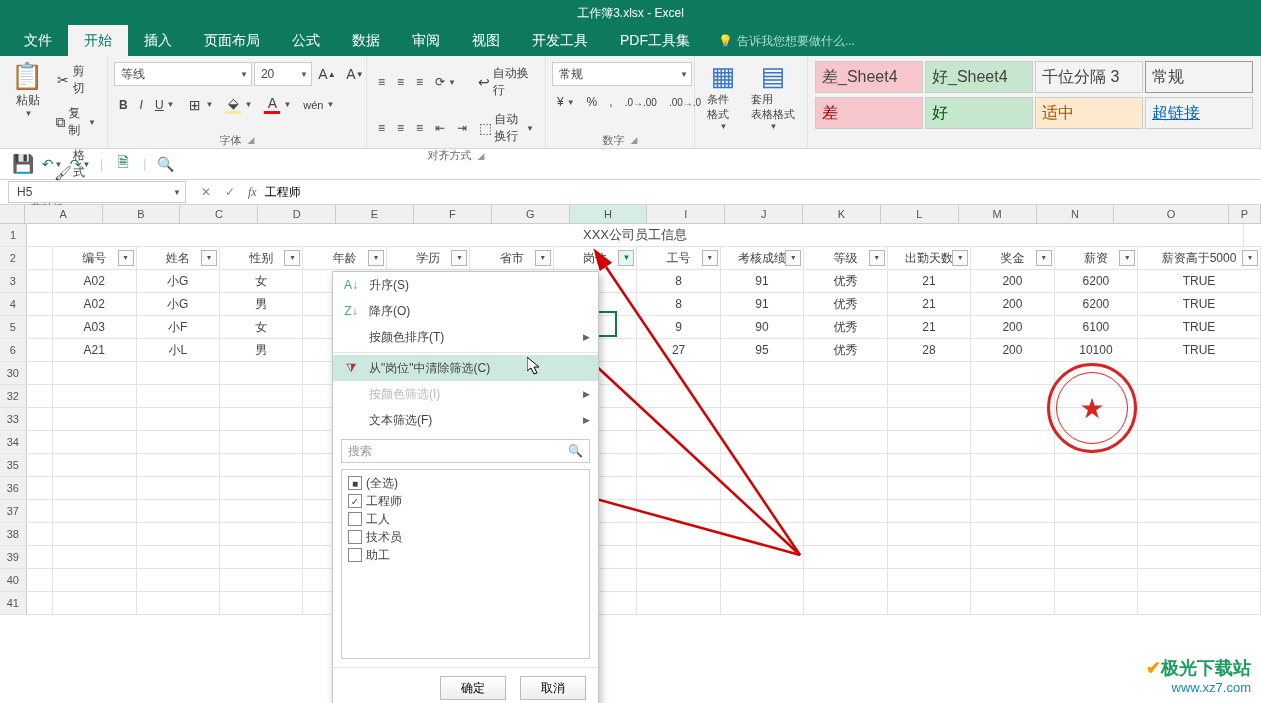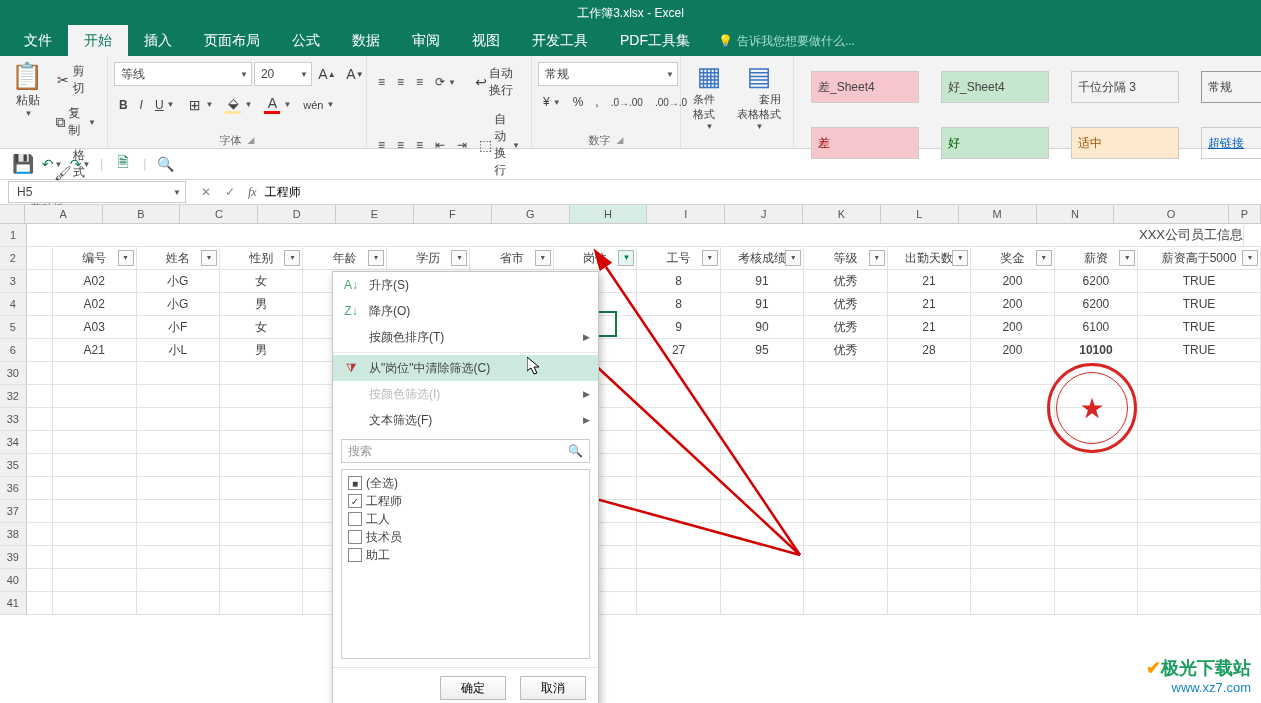--- a/index.html
+++ b/index.html
@@ -17,21 +17,21 @@
 .btn{display:flex;align-items:center;gap:2px;padding:2px 4px;border:1px solid transparent;cursor:pointer}
 .ico{width:16px;height:16px;display:inline-flex;align-items:center;justify-content:center;font-size:14px}
 .drop{font-size:8px;color:#555;margin-left:1px}
 .vcol{display:flex;flex-direction:column;gap:2px}
 .paste-big{display:flex;flex-direction:column;align-items:center;padding:2px 6px;cursor:pointer}
 .paste-big .ico{width:32px;height:32px;font-size:26px;color:#c4995b}
 .font-combo{height:22px;border:1px solid #ccc;background:#fff;display:flex;align-items:center;padding:0 14px 0 6px;font-size:12px;position:relative;min-width:30px}
 .font-combo .drop{position:absolute;right:3px}
 .font-row{display:flex;gap:2px;align-items:center}
 .styles-gallery{display:flex}
-.style-cell{width:100px;height:30px;border:1px solid #ccc;font-size:12px;display:flex;align-items:center;padding-left:6px;margin:11px}
+.style-cell{width:100px;height:30px;border:1px solid #ccc;font-size:16px;display:flex;align-items:center;padding-left:6px;margin:1px}
 .qat{height:30px;background:#fff;border-bottom:1px solid #d4d4d4;display:flex;align-items:center;gap:12px;padding-left:16px;color:#555}
 .qat .ico{color:#0d7a5f;cursor:pointer}
 .fbar{height:24px;border-bottom:1px solid #d4d4d4;display:flex;align-items:center}
 .namebox{width:148px;height:20px;border:1px solid #ccc;margin:0 8px;padding:0 20px 0 8px;position:relative;display:flex;align-items:center;background:#fff}
 .namebox .drop{position:absolute;right:4px}
 .fbar .fxbtn{width:24px;text-align:center;color:#888}
 .fbar .fx{font-style:italic;font-family:serif;color:#666;padding:0 6px}
 .fbar input{border:none;outline:none;font-size:12px;flex:1;height:20px}
 .grid-area{position:relative;height:500px;overflow:hidden}
 .colheads{display:flex;height:18px;border-bottom:1px solid #ccc;background:#f0f0f0;font-size:11px;color:#555}
@@ -234,21 +234,21 @@
 
   <div class="ribbon-group" style="width:110px">
     <div class="body">
       <div class="paste-big">
           <span class="ico" style="color:#3a76c4">▦</span>
           <span style="font-size:11px">条件格式</span>
           <span class="drop">▼</span>
         </div>
       <div class="paste-big">
           <span class="ico" style="color:#3a76c4">▤</span>
-          <span style="font-size:11px;white-space:pre;text-align:right">套用
+          <span style="font-size:11px;white-space:pre;text-align:left">套用
 表格格式</span>
           <span class="drop">▼</span>
         </div>
     </div>
     <div class="label"></div>
   </div>
 
   <div class="ribbon-group" style="flex:1">
     <div class="body vcol" style="gap:2px;padding-top:2px">
       <div class="styles-gallery">
@@ -304,21 +304,21 @@
     <div class="ch" style="width:84px">K</div>
     <div class="ch" style="width:84px">L</div>
     <div class="ch" style="width:84px">M</div>
     <div class="ch" style="width:84px">N</div>
     <div class="ch" style="width:124px">O</div>
     <div class="ch" style="width:34px">P</div>
   </div>
   <div id="grid-rows">
       <div class="row">
         <div class="rh">1</div>
-        <div class="cell" style="width:1216px;text-align:right;font-size:13px">XXX公司员工信息</div>
+        <div class="cell" style="width:1216px;text-align:center;font-size:13px">XXX公司员工信息</div>
       </div>
       <div class="row">
         <div class="rh">2</div>
         <div class="cell" style="width:26px;"></div>
         <div class="cell" style="width:84px">
           <div class="hdr-cell">
             <span>编号</span>
             <span class="fbtn">▾</span>
           </div>
         </div>
@@ -463,21 +463,21 @@
         <div class="cell" style="width:84px;">男</div>
         <div class="cell" style="width:84px;">30</div>
         <div class="cell" style="width:84px;"></div>
         <div class="cell" style="width:84px;"></div>
         <div class="cell" style="width:84px;"></div>
         <div class="cell" style="width:84px;">27</div>
         <div class="cell" style="width:84px;">95</div>
         <div class="cell" style="width:84px;">优秀</div>
         <div class="cell" style="width:84px;">28</div>
         <div class="cell" style="width:84px;">200</div>
-        <div class="cell" style="width:84px;font-weight:bold;">10100</div>
+        <div class="cell" style="width:84px;">10100</div>
         <div class="cell" style="width:124px;">TRUE</div>
       </div>
       <div class="row">
         <div class="rh">30</div>
         <div class="cell" style="width:26px;"></div>
         <div class="cell" style="width:84px;"></div>
         <div class="cell" style="width:84px;"></div>
         <div class="cell" style="width:84px;"></div>
         <div class="cell" style="width:84px;"></div>
         <div class="cell" style="width:84px;"></div>

